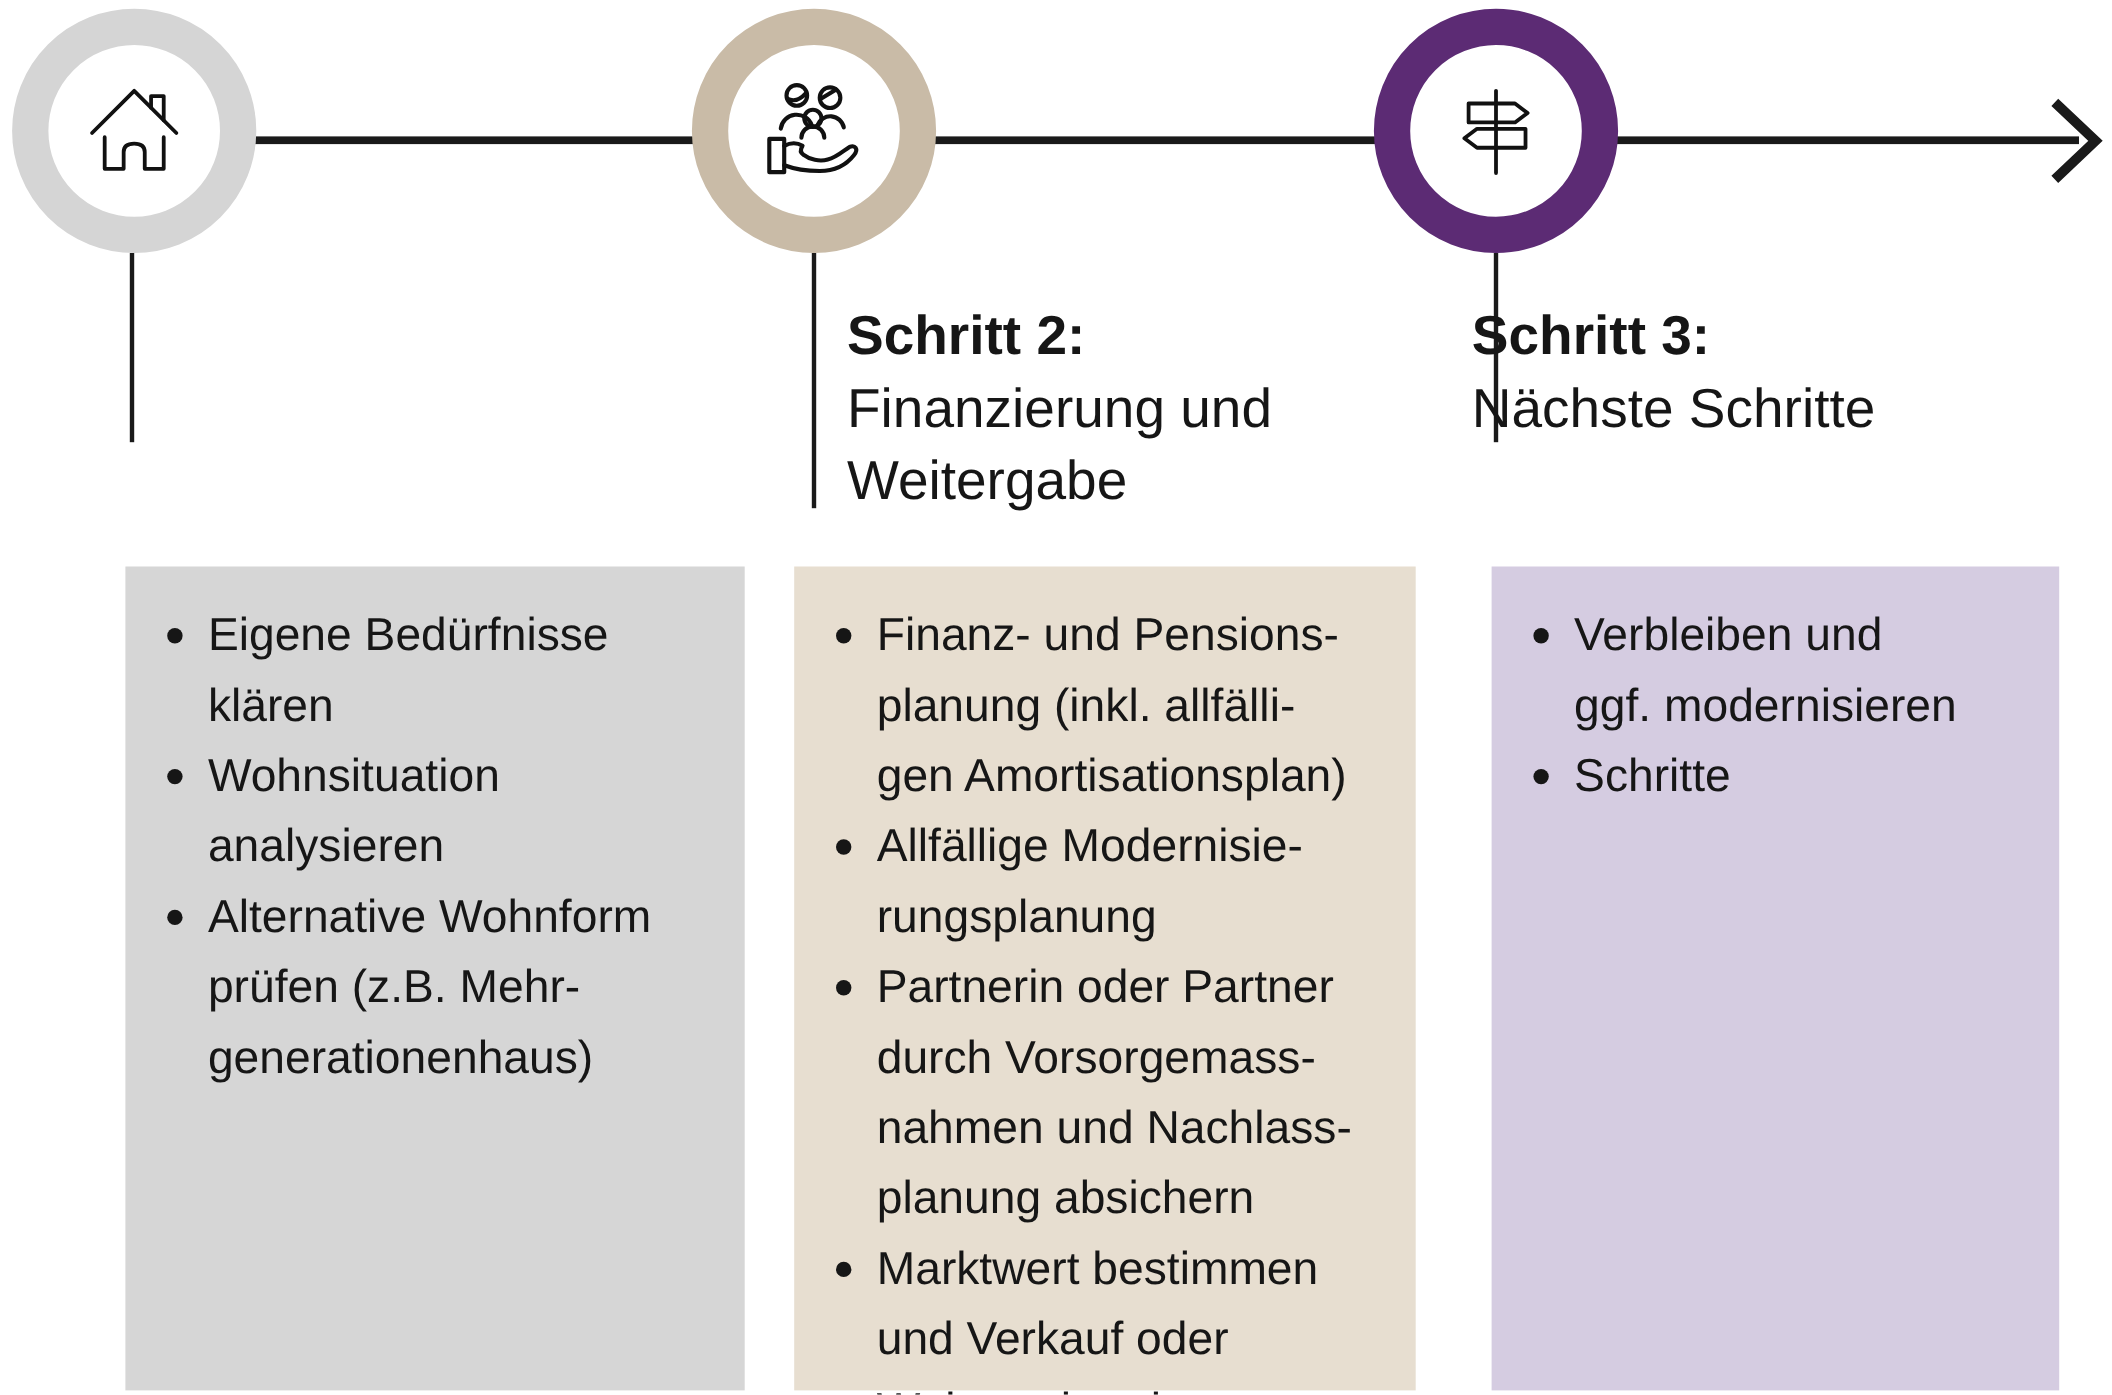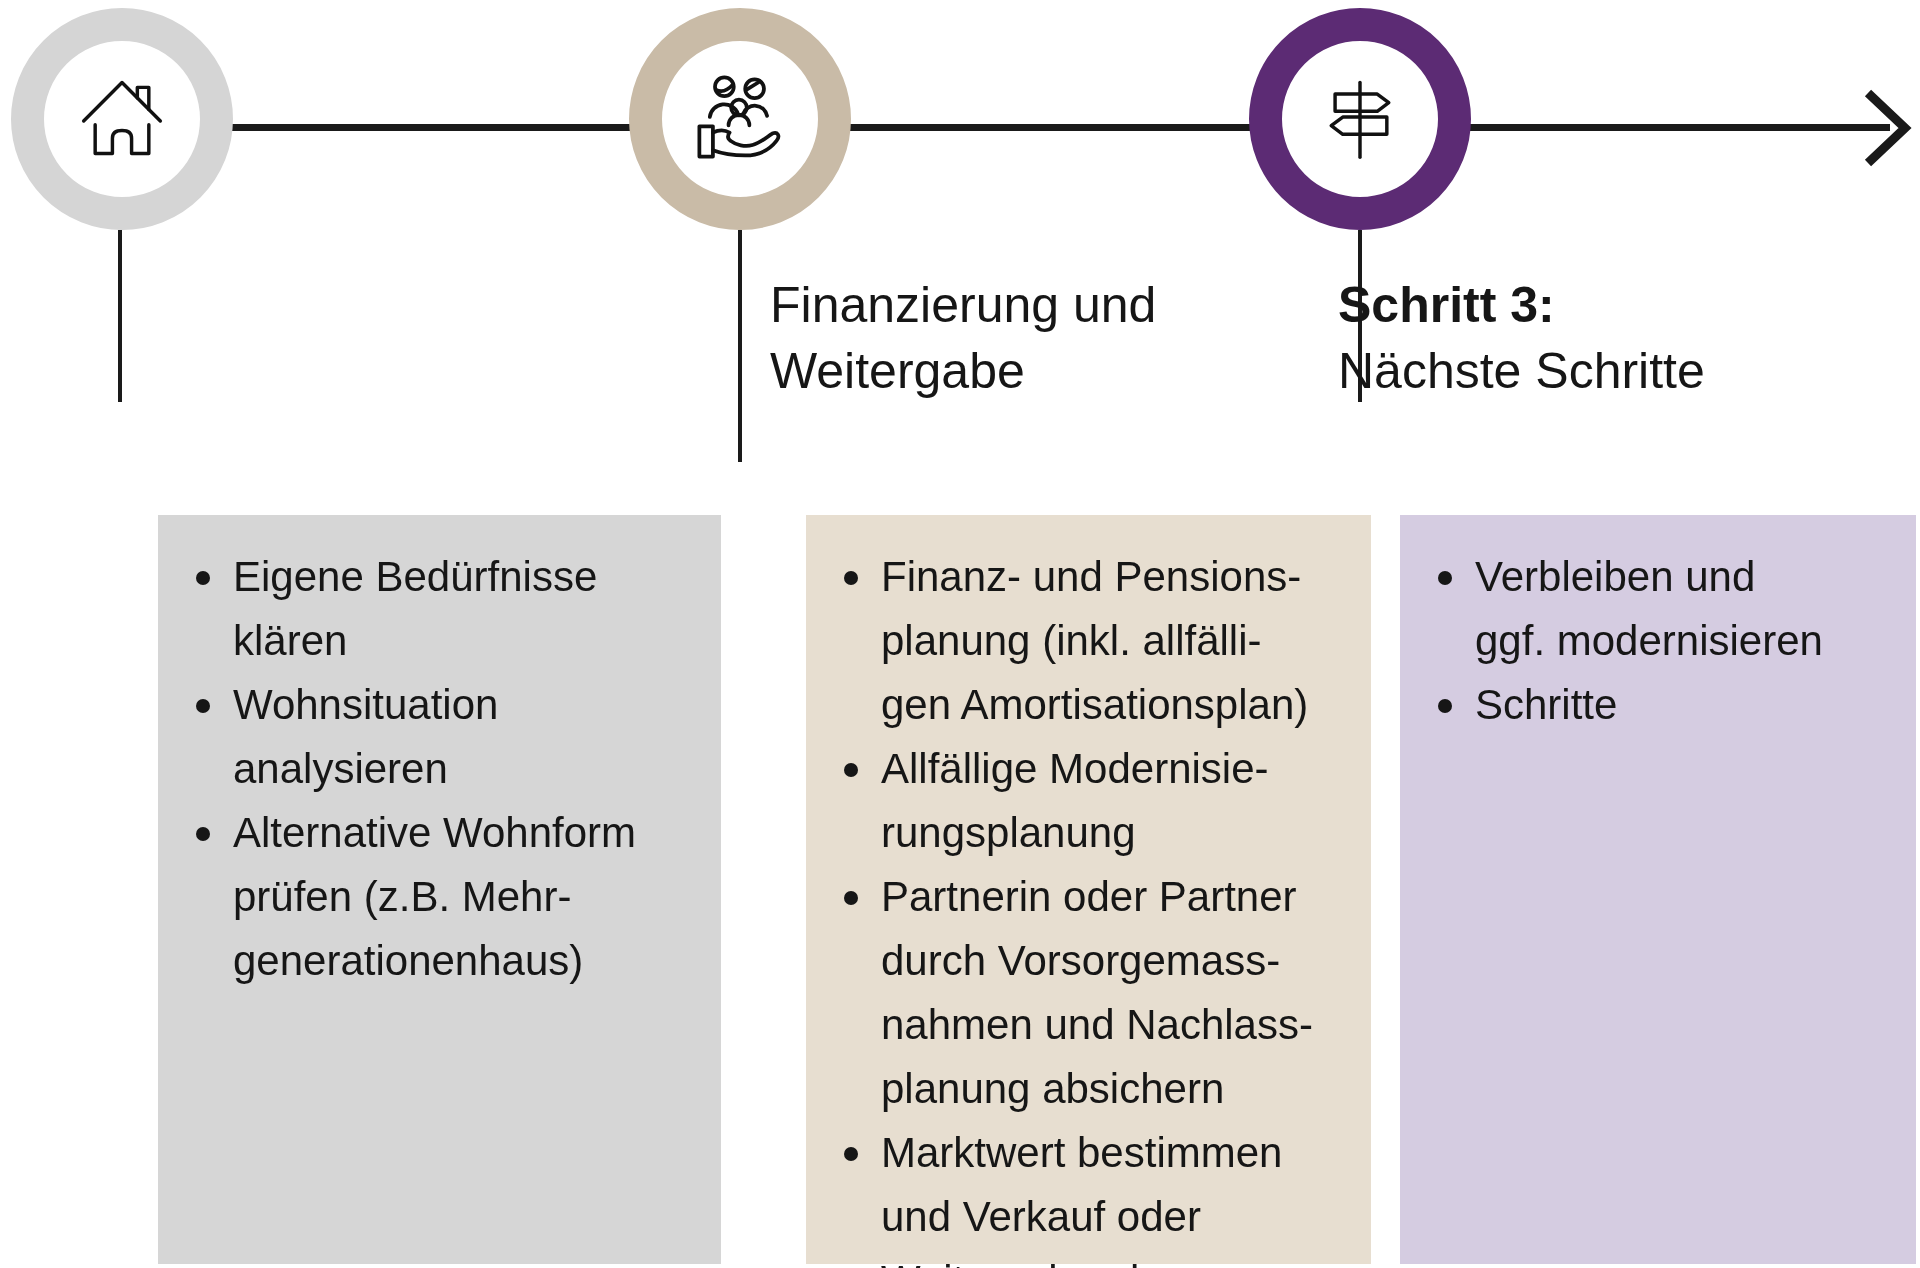--- a/index.html
+++ b/index.html
@@ -16,21 +16,21 @@
     position:absolute;top:8px;width:222px;height:222px;border-radius:50%;
     box-sizing:border-box;border:33px solid #ccc;background:#ffffff;
     display:flex;align-items:center;justify-content:center;
   }
   .circle svg{display:block;}
   
   .step-title{position:absolute;top:272px;font-size:50px;line-height:66px;}
   .step-title .label{font-weight:bold;}
   .step-title .sub{white-space:pre;}
   
-  .box{position:absolute;top:515px;height:749px;box-sizing:border-box;margin-left:44px;}
+  .box{position:absolute;top:515px;height:749px;box-sizing:border-box;}
   .box ul{margin:0;padding:30px 8px 0 38px;list-style:none;}
   .box li{
     position:relative;padding-left:37px;font-size:42px;line-height:64px;white-space:pre;
   }
   .box li::before{
     content:"";position:absolute;left:0;top:26px;width:14px;height:14px;
     border-radius:50%;background:#161616;
   }
 </style>
 </head>
@@ -78,41 +78,42 @@
     <svg width="92" height="92" viewBox="0 0 96 96">
       <g fill="none" stroke="#111111" stroke-width="3.6" stroke-linecap="round" stroke-linejoin="round">
         <path d="M48,10 L48,88"></path>
         <path d="M22,22 L66,22 L78,31 L66,40 L22,40 Z"></path>
         <path d="M76,46 L30,46 L18,55 L30,64 L76,64 Z"></path>
       </g>
     </svg>
   </div>
 
   <div class="step-title" style="left:770px;">
+    <div class="label">Schritt 2:</div>
     <div class="sub">Finanzierung und
 Weitergabe</div>
   </div>
   <div class="step-title" style="left:1338px;">
     <div class="label">Schritt 3:</div>
     <div class="sub">Nächste Schritte</div>
   </div>
 
   <div class="box" style="left: 114px; width: 563px; background: rgb(214, 214, 214);">
     <ul>
       <li>Eigene Bedürfnisse
 klären</li>
       <li>Wohnsituation
 analysieren</li>
       <li>Alternative Wohnform
 prüfen (z.B. Mehr-
 generationenhaus)</li>
     </ul>
   </div>
 
-  <div class="box" style="left: 762px; width: 565px; background: rgb(231, 222, 208);">
+  <div class="box" style="left: 722px; width: 565px; background: rgb(231, 222, 208);">
     <ul>
       <li>Finanz- und Pensions-
 planung (inkl. allfälli-
 gen Amortisationsplan)</li>
       <li>Allfällige Modernisie-
 rungsplanung</li>
       <li>Partnerin oder Partner
 durch Vorsorgemass-
 nahmen und Nachlass-
 planung absichern</li>

